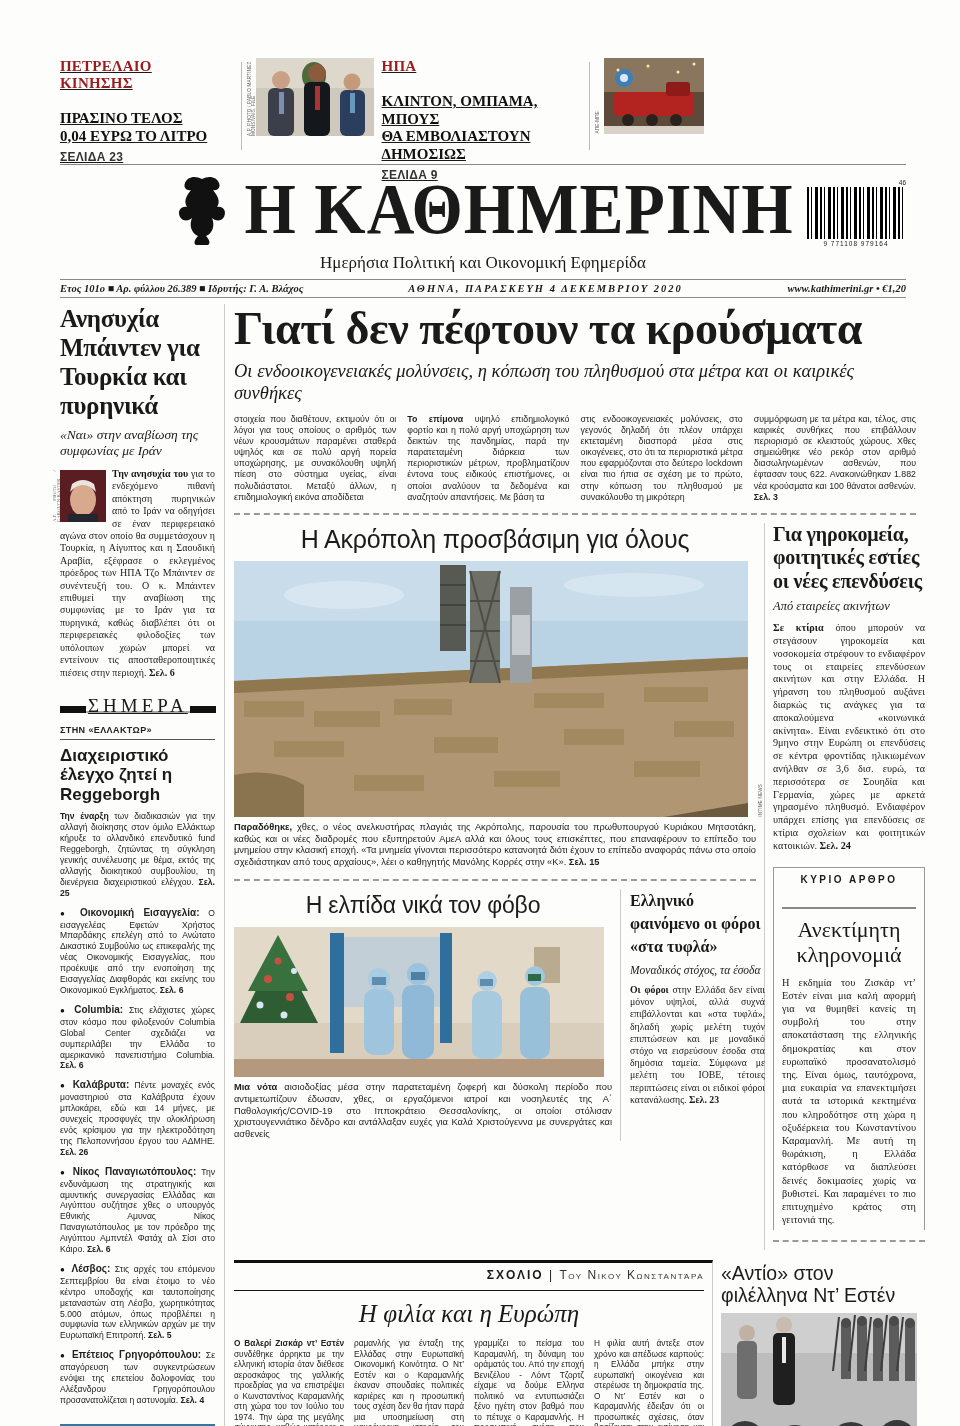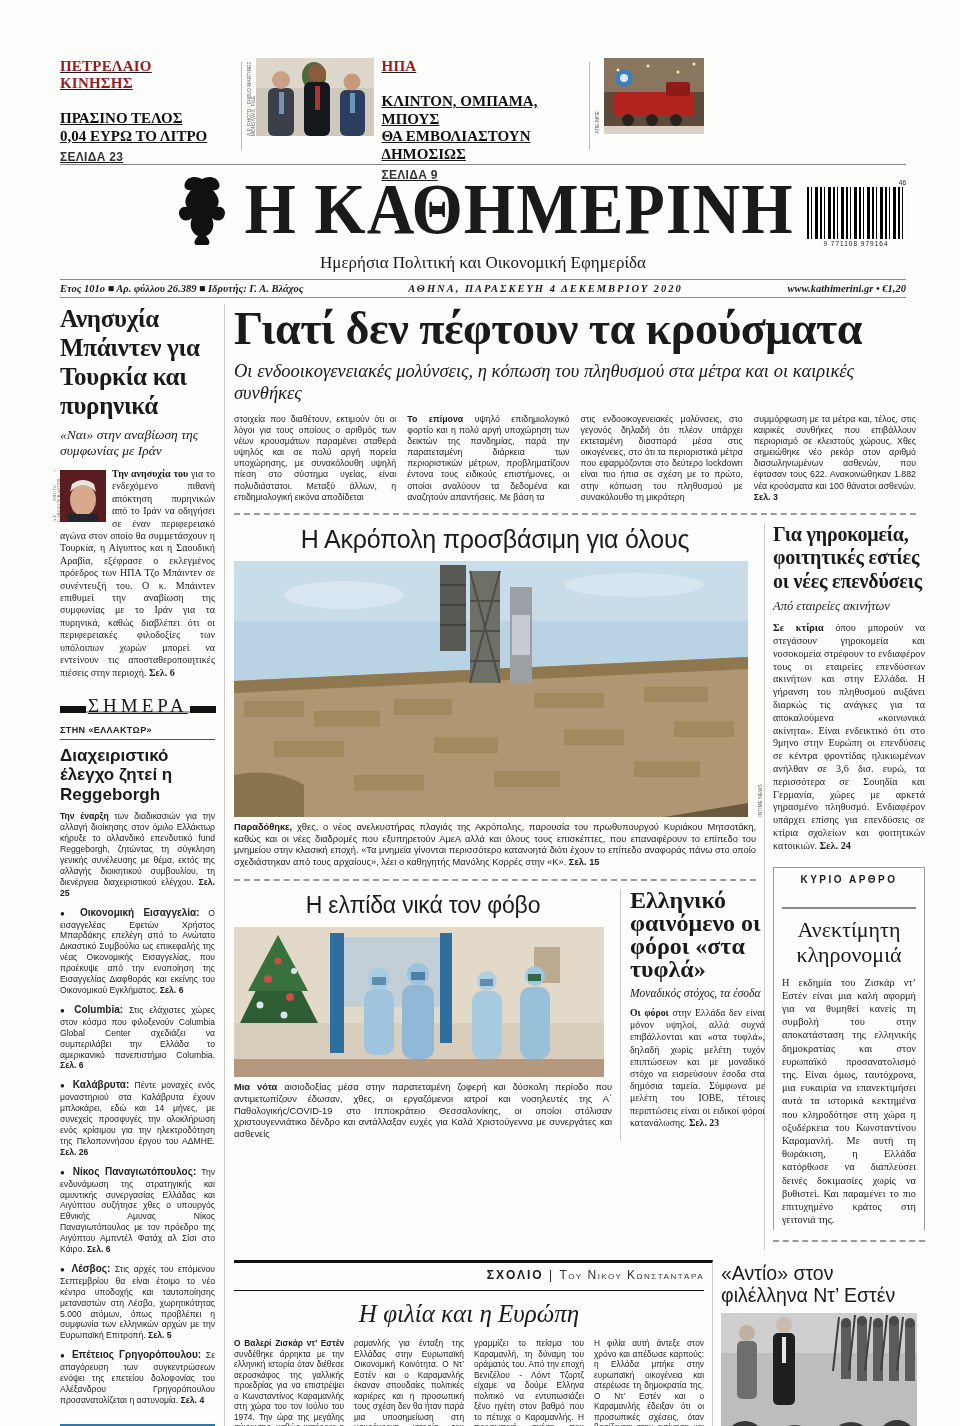--- a/index.html
+++ b/index.html
@@ -62,21 +62,21 @@
   
   .midrow{display:flex;}
   .midzone{width:522px;flex:none;padding-right:8px;border-right:1px solid #ccc;}
   .farright{width:152px;flex:none;padding-left:8px;}
   .sec-h{font-size:25px;line-height:28px;text-align:center;color:#1c1c1c;letter-spacing:-.2px;margin:2px 0 8px 0;}
   .photo{position:relative;width:100%;}
   .caption{font-size:9.3px;line-height:11.8px;text-align:justify;color:#222;margin-top:5px;}
   .elpida-row{display:flex;margin-top:4px;}
   .elpida{width:378px;flex:none;padding-right:8px;border-right:1px solid #ccc;}
   .fori{width:135px;flex:none;padding-left:9px;}
-  .fori-h{font-family:"Liberation Serif",serif;font-weight:bold;font-size:24px;line-height:23px;}
+  .fori-h{font-family:"Liberation Serif",serif;font-weight:bold;font-size:16px;line-height:23px;}
   .fori-deck{font-family:"Liberation Serif",serif;font-style:italic;font-size:11.5px;margin:6px 0 8px 0;}
   .re-h{font-family:"Liberation Serif",serif;font-weight:bold;font-size:20px;line-height:23.5px;letter-spacing:-.2px;}
   .re-deck{font-family:"Liberation Serif",serif;font-style:italic;font-size:12.5px;margin:6px 0 8px 0;}
   .kyrio{border:1px solid #999;border-bottom:none;margin-top:14px;padding:6px 8px 4px 8px;}
   .ky-head{font-size:10px;font-weight:bold;letter-spacing:2.5px;text-align:center;border-bottom:2px solid #888;padding-bottom:22px;}
   .ky-title{font-family:"Liberation Serif",serif;font-size:22px;line-height:25px;text-align:center;margin:8px 0 9px 0;}
   .ky-body{font-family:"Liberation Serif",serif;font-size:10.3px;line-height:13.2px;text-align:justify;}
   
   .bottomrow{display:flex;margin-top:10px;}
   .sxolio{width:470px;flex:none;border-top:3px solid #111;padding-right:8px;border-right:1px solid #ccc;}

